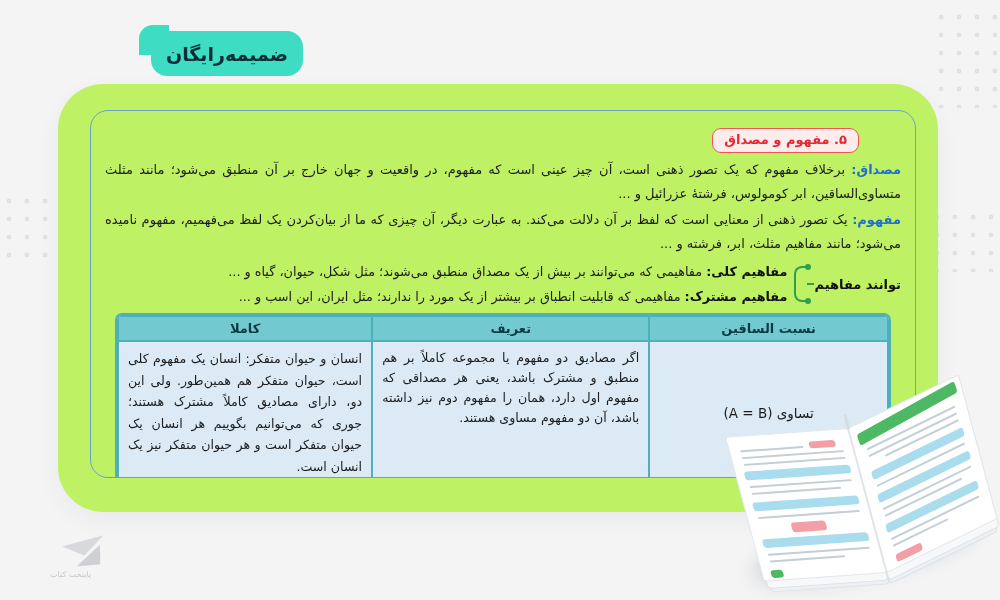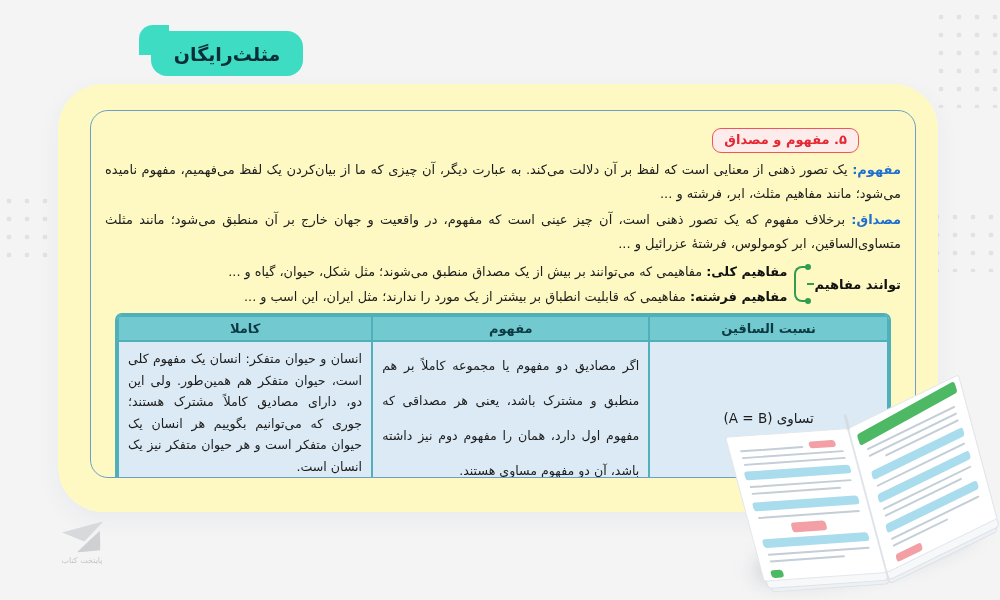--- a/index.html
+++ b/index.html
@@ -33,21 +33,21 @@
     background:#3edcc3;
     border-radius:16px;
     display:flex; align-items:center; justify-content:center;
     color:#0a2e38; font-weight:bold; font-size:19px;
   }
 
   
   .card {
     position:absolute; left:58px; top:84px;
     width:880px; height:428px;
-    background:#fef9c3;
+    background:#bef264;
     border-radius:45px;
     box-shadow:0 8px 24px rgba(40,60,80,.05);
   }
   .frame {
     position:absolute; left:32px; top:26px;
     width:826px; height:368px;
     border:1.5px solid #6aa0c6;
     border-radius:18px;
     direction:rtl;
     padding:15px 12px 0 12px;
@@ -117,21 +117,21 @@
     height:25px; border:2px solid #4fb0ba;
     text-align:center;
   }
   td {
     background:#dbeaf4; border:2px solid #4fb0ba;
     font-size:12.6px; color:#1c1c1c;
     padding:6px 9px 8px 9px;
     vertical-align:top;
   }
   td.c-rel { text-align:center; vertical-align:middle; font-size:13.5px; }
-  td.c-def { text-align:justify; line-height:35px;margin-top:16px; }
+  td.c-def { text-align:justify; line-height:20px;margin-top:16px; }
   td.c-ex  { text-align:justify; line-height:21.5px; }
 
   
   .book {
     position:absolute; left:732px; top:398px;
     width:268px; height:202px;
   }
   .book-shadow {
     position:absolute; left:20px; top:128px;
     width:225px; height:48px;
@@ -163,73 +163,73 @@
   .ln { height:2px; background:#c3ced6; }
   .band-green { background:#4db964; }
   .band-teal  { background:#a9dced; }
   .band-red   { background:#f2a0a6; }
   .spine {
     position:absolute; left:123px; top:14px; width:3px; height:156px;
     background:linear-gradient(#d7dde2,#b9c2c9);
   }
 
   
-  .brand { position:absolute; left:50px; top:515px; width:64px; text-align:center; }
+  .brand { position:absolute; left:50px; top:529px; width:64px; }
   .brand-glyph { position:relative; width:44px; height:38px; margin:0 auto; transform:rotate(6deg); }
   .g1 { position:absolute; left:2px; top:4px; width:40px; height:26px;
         background:#d8d9dc; clip-path:polygon(0 60%, 100% 0, 58% 85%); }
   .g2 { position:absolute; left:16px; top:14px; width:26px; height:24px;
         background:#cfd0d4; clip-path:polygon(10% 100%, 90% 0, 100% 80%); }
   .brand-name { margin-top:3px; font-size:8px; color:#c6c6cb; letter-spacing:.5px; }
 </style>
 </head>
 <body>
 
 <div class="dots dots-top-right"></div>
 <div class="dots dots-mid-right"></div>
 <div class="dots dots-mid-left"></div>
 
 <div class="badge-tab"></div>
 <div class="badge">
-  <span>مثلث‌رایگان</span>
+  <span>ضمیمه‌رایگان</span>
 </div>
 
 <div class="card">
   <div class="frame">
 
     <div class="chip">
       <span>۵. مفهوم و مصداق</span>
     </div>
 
+    <p class="para"><span class="term-blue">مصداق:</span><span> برخلاف مفهوم که یک تصور ذهنی است، آن چیز عینی است که مفهوم، در واقعیت و جهان خارج بر آن منطبق می‌شود؛ مانند مثلث متساوی‌الساقین، ابر کومولوس، فرشتهٔ عزرائیل و ...</span></p>
+
     <p class="para"><span class="term-blue">مفهوم:</span><span> یک تصور ذهنی از معنایی است که لفظ بر آن دلالت می‌کند. به عبارت دیگر، آن چیزی که ما از بیان‌کردن یک لفظ می‌فهمیم، مفهوم نامیده می‌شود؛ مانند مفاهیم مثلث، ابر، فرشته و ...</span></p>
-
-    <p class="para"><span class="term-blue">مصداق:</span><span> برخلاف مفهوم که یک تصور ذهنی است، آن چیز عینی است که مفهوم، در واقعیت و جهان خارج بر آن منطبق می‌شود؛ مانند مثلث متساوی‌الساقین، ابر کومولوس، فرشتهٔ عزرائیل و ...</span></p>
 
     <div class="types-row">
       <span class="types-label">توانند مفاهیم</span>
       <span class="bracket-link"></span>
       <span class="bracket"></span>
       <div class="types-lines">
         <div class="types-line"><span class="term-bold">مفاهیم کلی:</span><span> مفاهیمی که می‌توانند بر بیش از یک مصداق منطبق می‌شوند؛ مثل شکل، حیوان، گیاه و ...</span></div>
-        <div class="types-line"><span class="term-bold">مفاهیم فرشته:</span><span> مفاهیمی که قابلیت انطباق بر بیشتر از یک مورد را ندارند؛ مثل ایران، این اسب و ...</span></div>
+        <div class="types-line"><span class="term-bold">مفاهیم مشترک:</span><span> مفاهیمی که قابلیت انطباق بر بیشتر از یک مورد را ندارند؛ مثل ایران، این اسب و ...</span></div>
       </div>
     </div>
 
 
     <div class="tbl-wrap">
       <table>
         <colgroup>
             <col style="width:31%">
             <col style="width:36%">
             <col style="width:33%">
           </colgroup>
         <thead>
           <tr>
             <th>نسبت الساقین</th>
-            <th>مفهوم</th>
+            <th>تعریف</th>
             <th>کاملا</th>
           </tr>
         </thead>
         <tbody>
           <tr>
             <td class="c-rel">تساوی (A = B)</td>
             <td class="c-def">اگر مصادیق دو مفهوم یا مجموعه کاملاً بر هم منطبق و مشترک باشد، یعنی هر مصداقی که مفهوم اول دارد، همان را مفهوم دوم نیز داشته باشد، آن دو مفهوم مساوی هستند.</td>
             <td class="c-ex">انسان و حیوان متفکر: انسان یک مفهوم کلی است، حیوان متفکر هم همین‌طور. ولی این دو، دارای مصادیق کاملاً مشترک هستند؛ جوری که می‌توانیم بگوییم هر انسان یک حیوان متفکر است و هر حیوان متفکر نیز یک انسان است.</td>
           </tr>
         </tbody>

